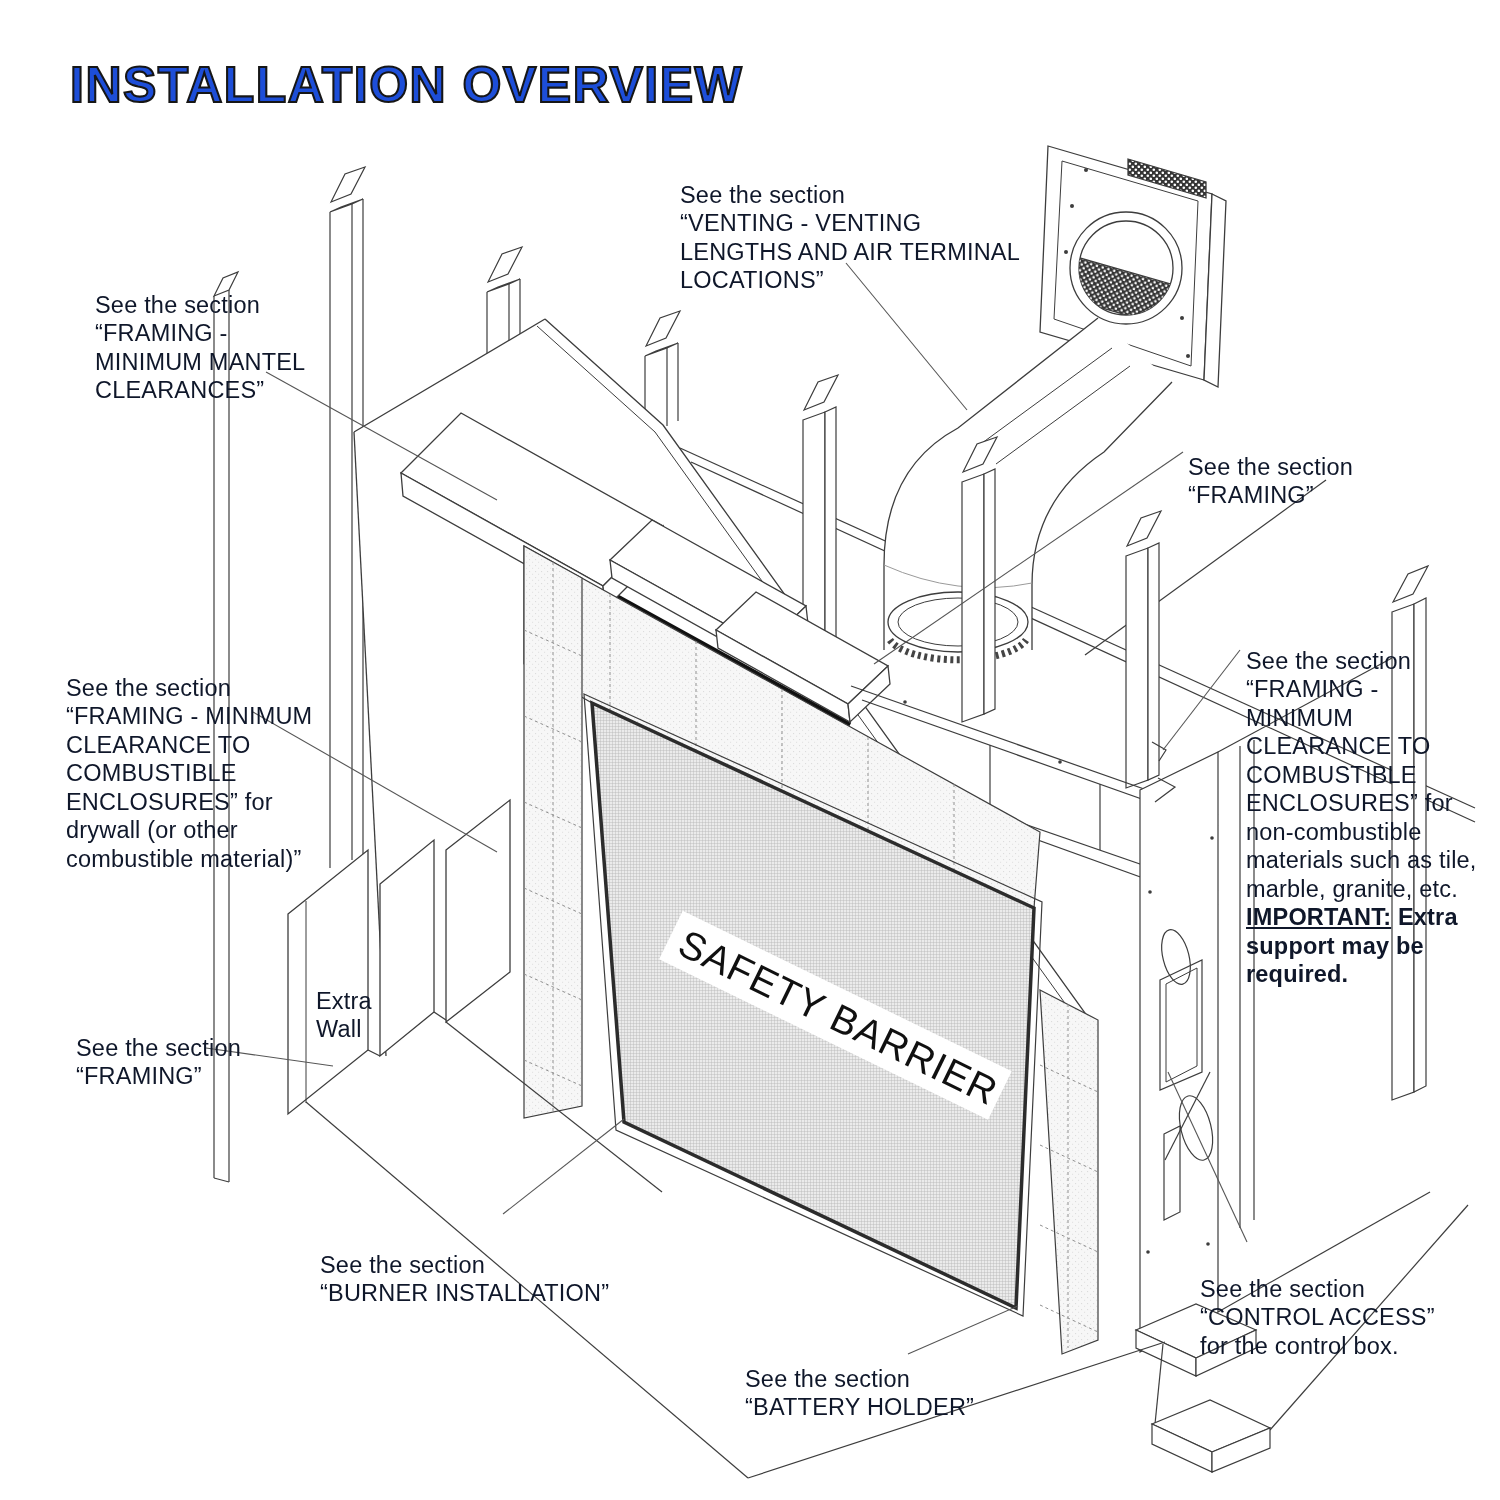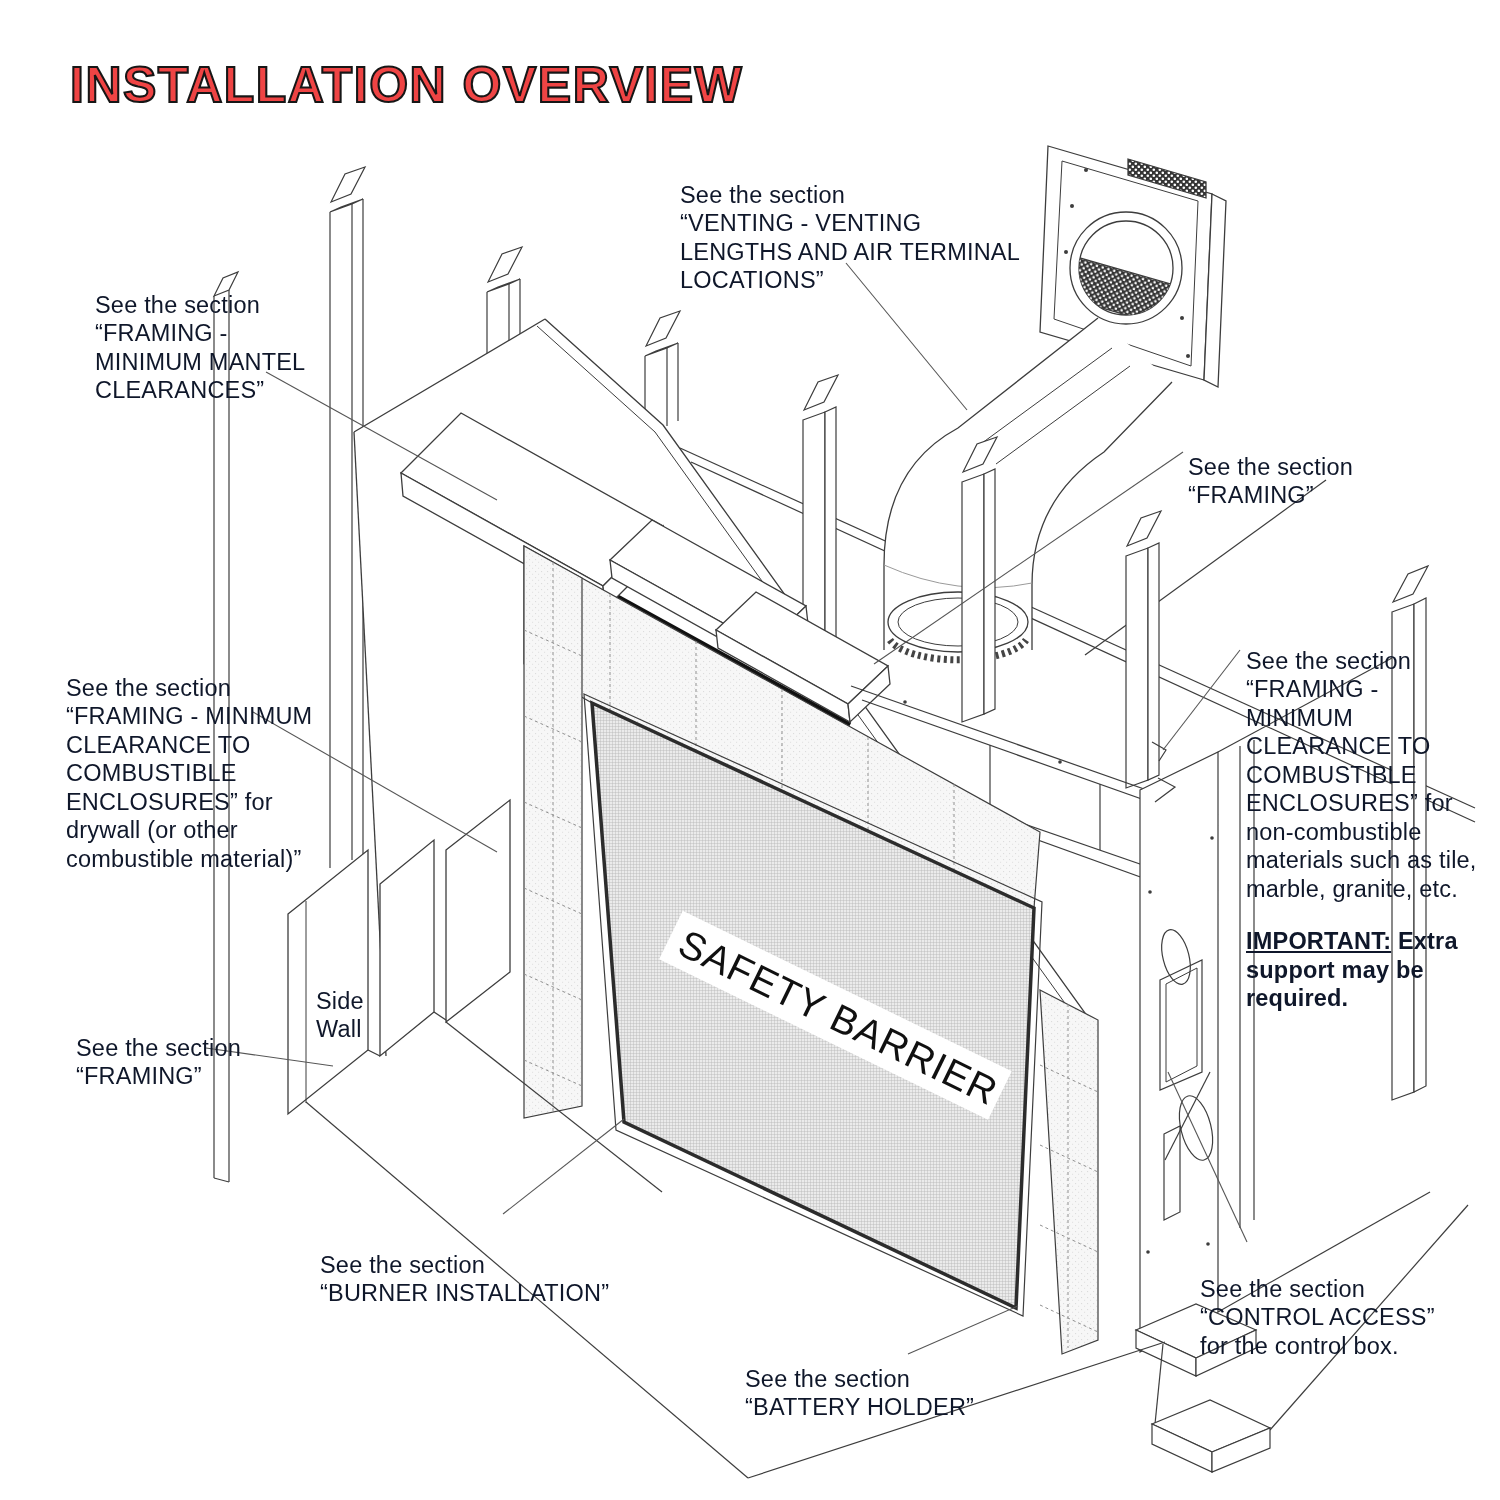--- a/index.html
+++ b/index.html
@@ -1,22 +1,22 @@
 <!DOCTYPE html>
 <html><head>
 <meta charset="utf-8">
 <style>
   html,body{margin:0;padding:0;background:#ffffff;}
   .stage{position:relative;width:1500px;height:1500px;background:#fff;overflow:hidden;
          font-family:"Liberation Sans",sans-serif;color:#1b1b1b;}
   .page-title{position:absolute;left:70px;top:56px;font-size:50px;font-weight:bold;
-              letter-spacing:1.5px;color:#ef4444;-webkit-text-stroke:2.1px #161616;white-space:nowrap;}
+              letter-spacing:1.5px;color:#1d4ed8;-webkit-text-stroke:2.1px #161616;white-space:nowrap;}
   .callout{position:absolute;font-size:23.5px;line-height:28.5px;color:#0f172a;
            white-space:pre-line;letter-spacing:.2px;}
-  .callout .imp{white-space:normal;font-weight:bold;margin-top:24px;}
+  .callout .imp{white-space:normal;font-weight:bold;}
   .callout .imp .lbl{text-decoration:underline;}
   svg{position:absolute;left:0;top:0;}
   svg text{font-family:"Liberation Sans",sans-serif;}
 </style>
 </head>
 <body>
 
 <div class="stage">
 
   <svg width="1500" height="1500" viewBox="0 0 1500 1500">
@@ -287,21 +287,21 @@
 CLEARANCE TO
 COMBUSTIBLE
 ENCLOSURES” for
 non-combustible
 materials such as tile,
 marble, granite, etc.</span>
     <div class="imp"><span class="lbl">IMPORTANT:</span><span> Extra support may be required.</span></div>
   </div>
 
   <div class="callout" style="left:316px;top:958px;">
-    <span>Side
+    <span>Extra
 Wall</span>
   </div>
 
   <div class="callout" style="left:76px;top:1005px;">
     <span>See the section
 “FRAMING”</span>
   </div>
 
   <div class="callout" style="left:320px;top:1222px;">
     <span>See the section

